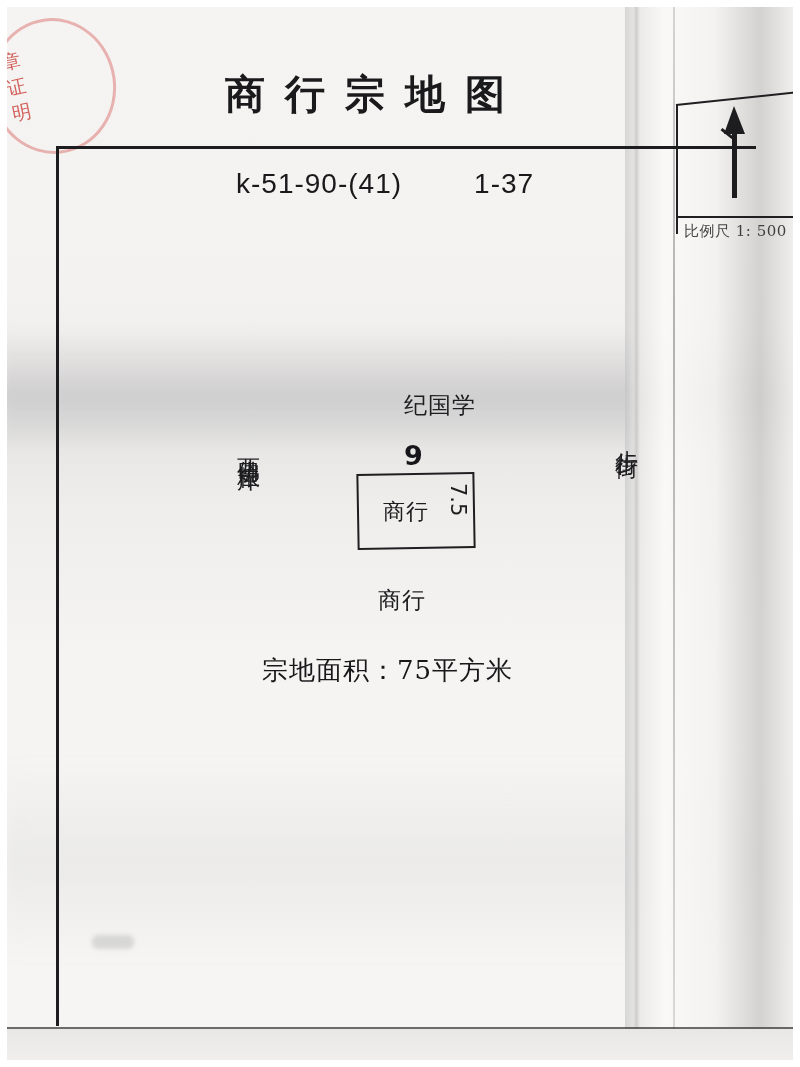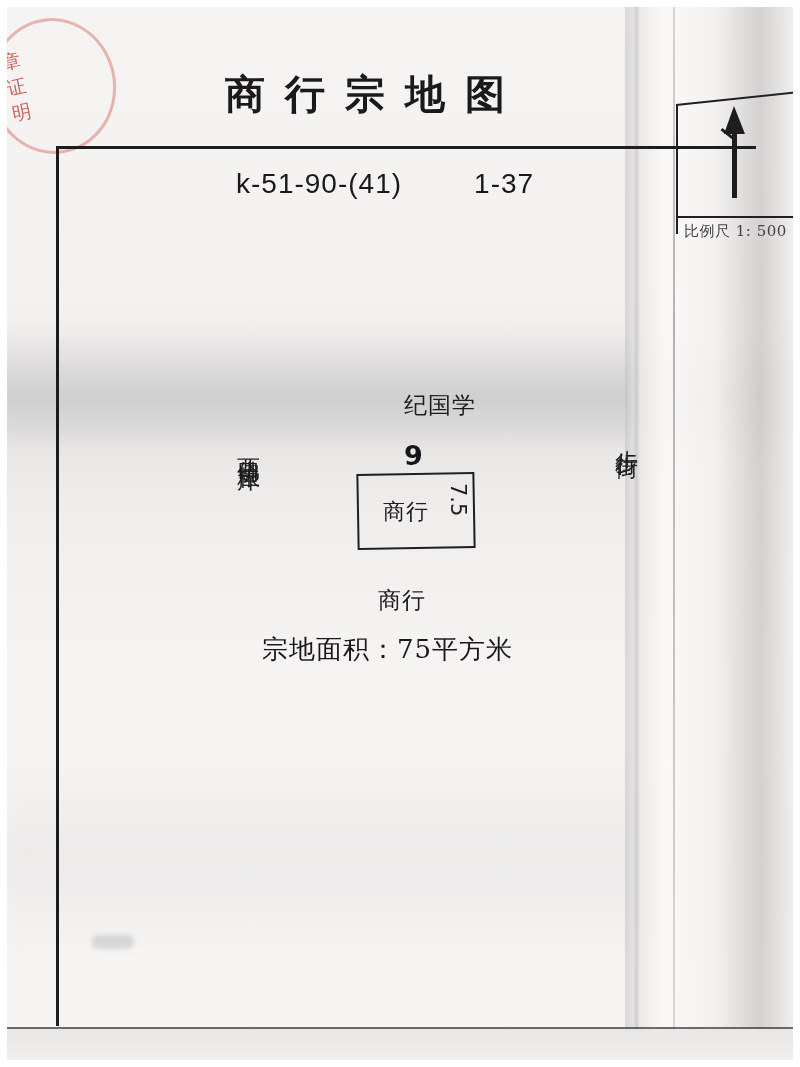--- a/index.html
+++ b/index.html
@@ -346,21 +346,21 @@
     writing-mode: vertical-rl;
     text-orientation: upright;
     letter-spacing: 3px;
   }
   .vlabel-west { left: 232px; top: 440px; }
   .vlabel-east { left: 610px; top: 432px; }
 
   .area-line {
     position: absolute;
     left: 262px;
-    top: 632px;
+    top: 653px;
     font-size: 26px;
     color: #18181b;
     font-family: "DejaVu Serif", serif;
     letter-spacing: 1px;
     white-space: nowrap;
   }
 
   
   .smudge {
     position: absolute;

